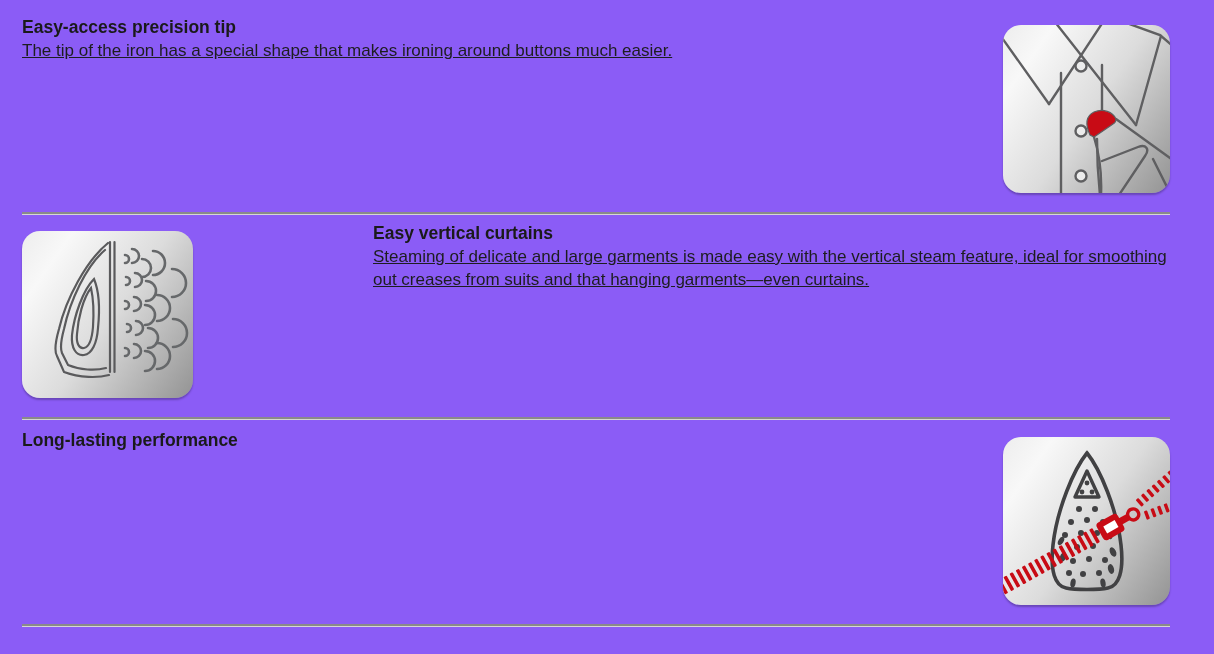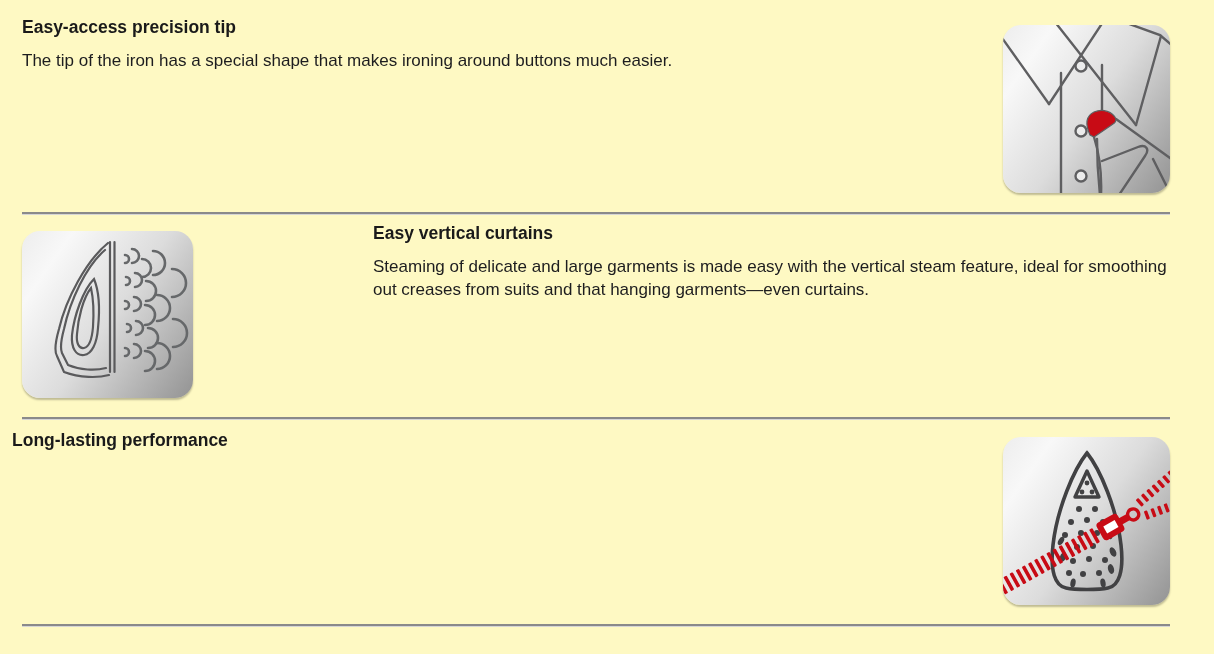--- a/index.html
+++ b/index.html
@@ -1,36 +1,36 @@
 <!DOCTYPE html>
 <html><head>
 <meta charset="utf-8">
 <style>
   html,body{margin:0;padding:0;background:#ffffff;}
   body{font-family:"Liberation Sans", sans-serif;color:#1d1d1f;}
-  .page{position:relative;width:1214px;height:654px;background:#fef9c3;overflow:hidden;}
+  .page{position:relative;width:1214px;height:654px;background:#8b5cf6;overflow:hidden;}
 
   .feature-text{position:absolute;}
   .feature-heading{margin:0;font-size:17.5px;font-weight:700;line-height:23px;color:#1a1a1a;}
-  .feature-body{margin:10px 0 0 0;font-size:17px;font-weight:400;line-height:23px;color:#1d1d1f;}
+  .feature-body{margin:0 0 0 0;font-size:17px;font-weight:400;line-height:23px;color:#1d1d1f;text-decoration:underline;}
 
   .divider{position:absolute;left:22px;width:1148px;height:2px;background:#8a8a8a;border-bottom:1px solid #d6d6d6;}
 
   .tile{position:absolute;border-radius:18px;overflow:hidden;
         background:linear-gradient(125deg,#ededed 0%,#f8f8f8 18%,#dcdcdc 52%,#939393 100%);
         box-shadow:0 2px 2px rgba(0,0,0,0.25);}
   .tile svg{display:block;width:100%;height:100%;}
 
   #tile-1{left:1003px;top:25px;width:167px;height:168px;}
   #tile-2{left:22px;top:231px;width:171px;height:167px;}
   #tile-3{left:1003px;top:437px;width:167px;height:168px;}
 
   #text-1{left:22px;top:16px;width:900px;}
   #text-2{left:373px;top:222px;width:800px;}
-  #text-3{left:12px;top:429px;width:770px;}
+  #text-3{left:22px;top:429px;width:770px;}
 
   #divider-1{top:212px;}
   #divider-2{top:417px;}
   #divider-3{top:624px;}
 </style>
 </head>
 <body>
 
 <div class="page">
 

